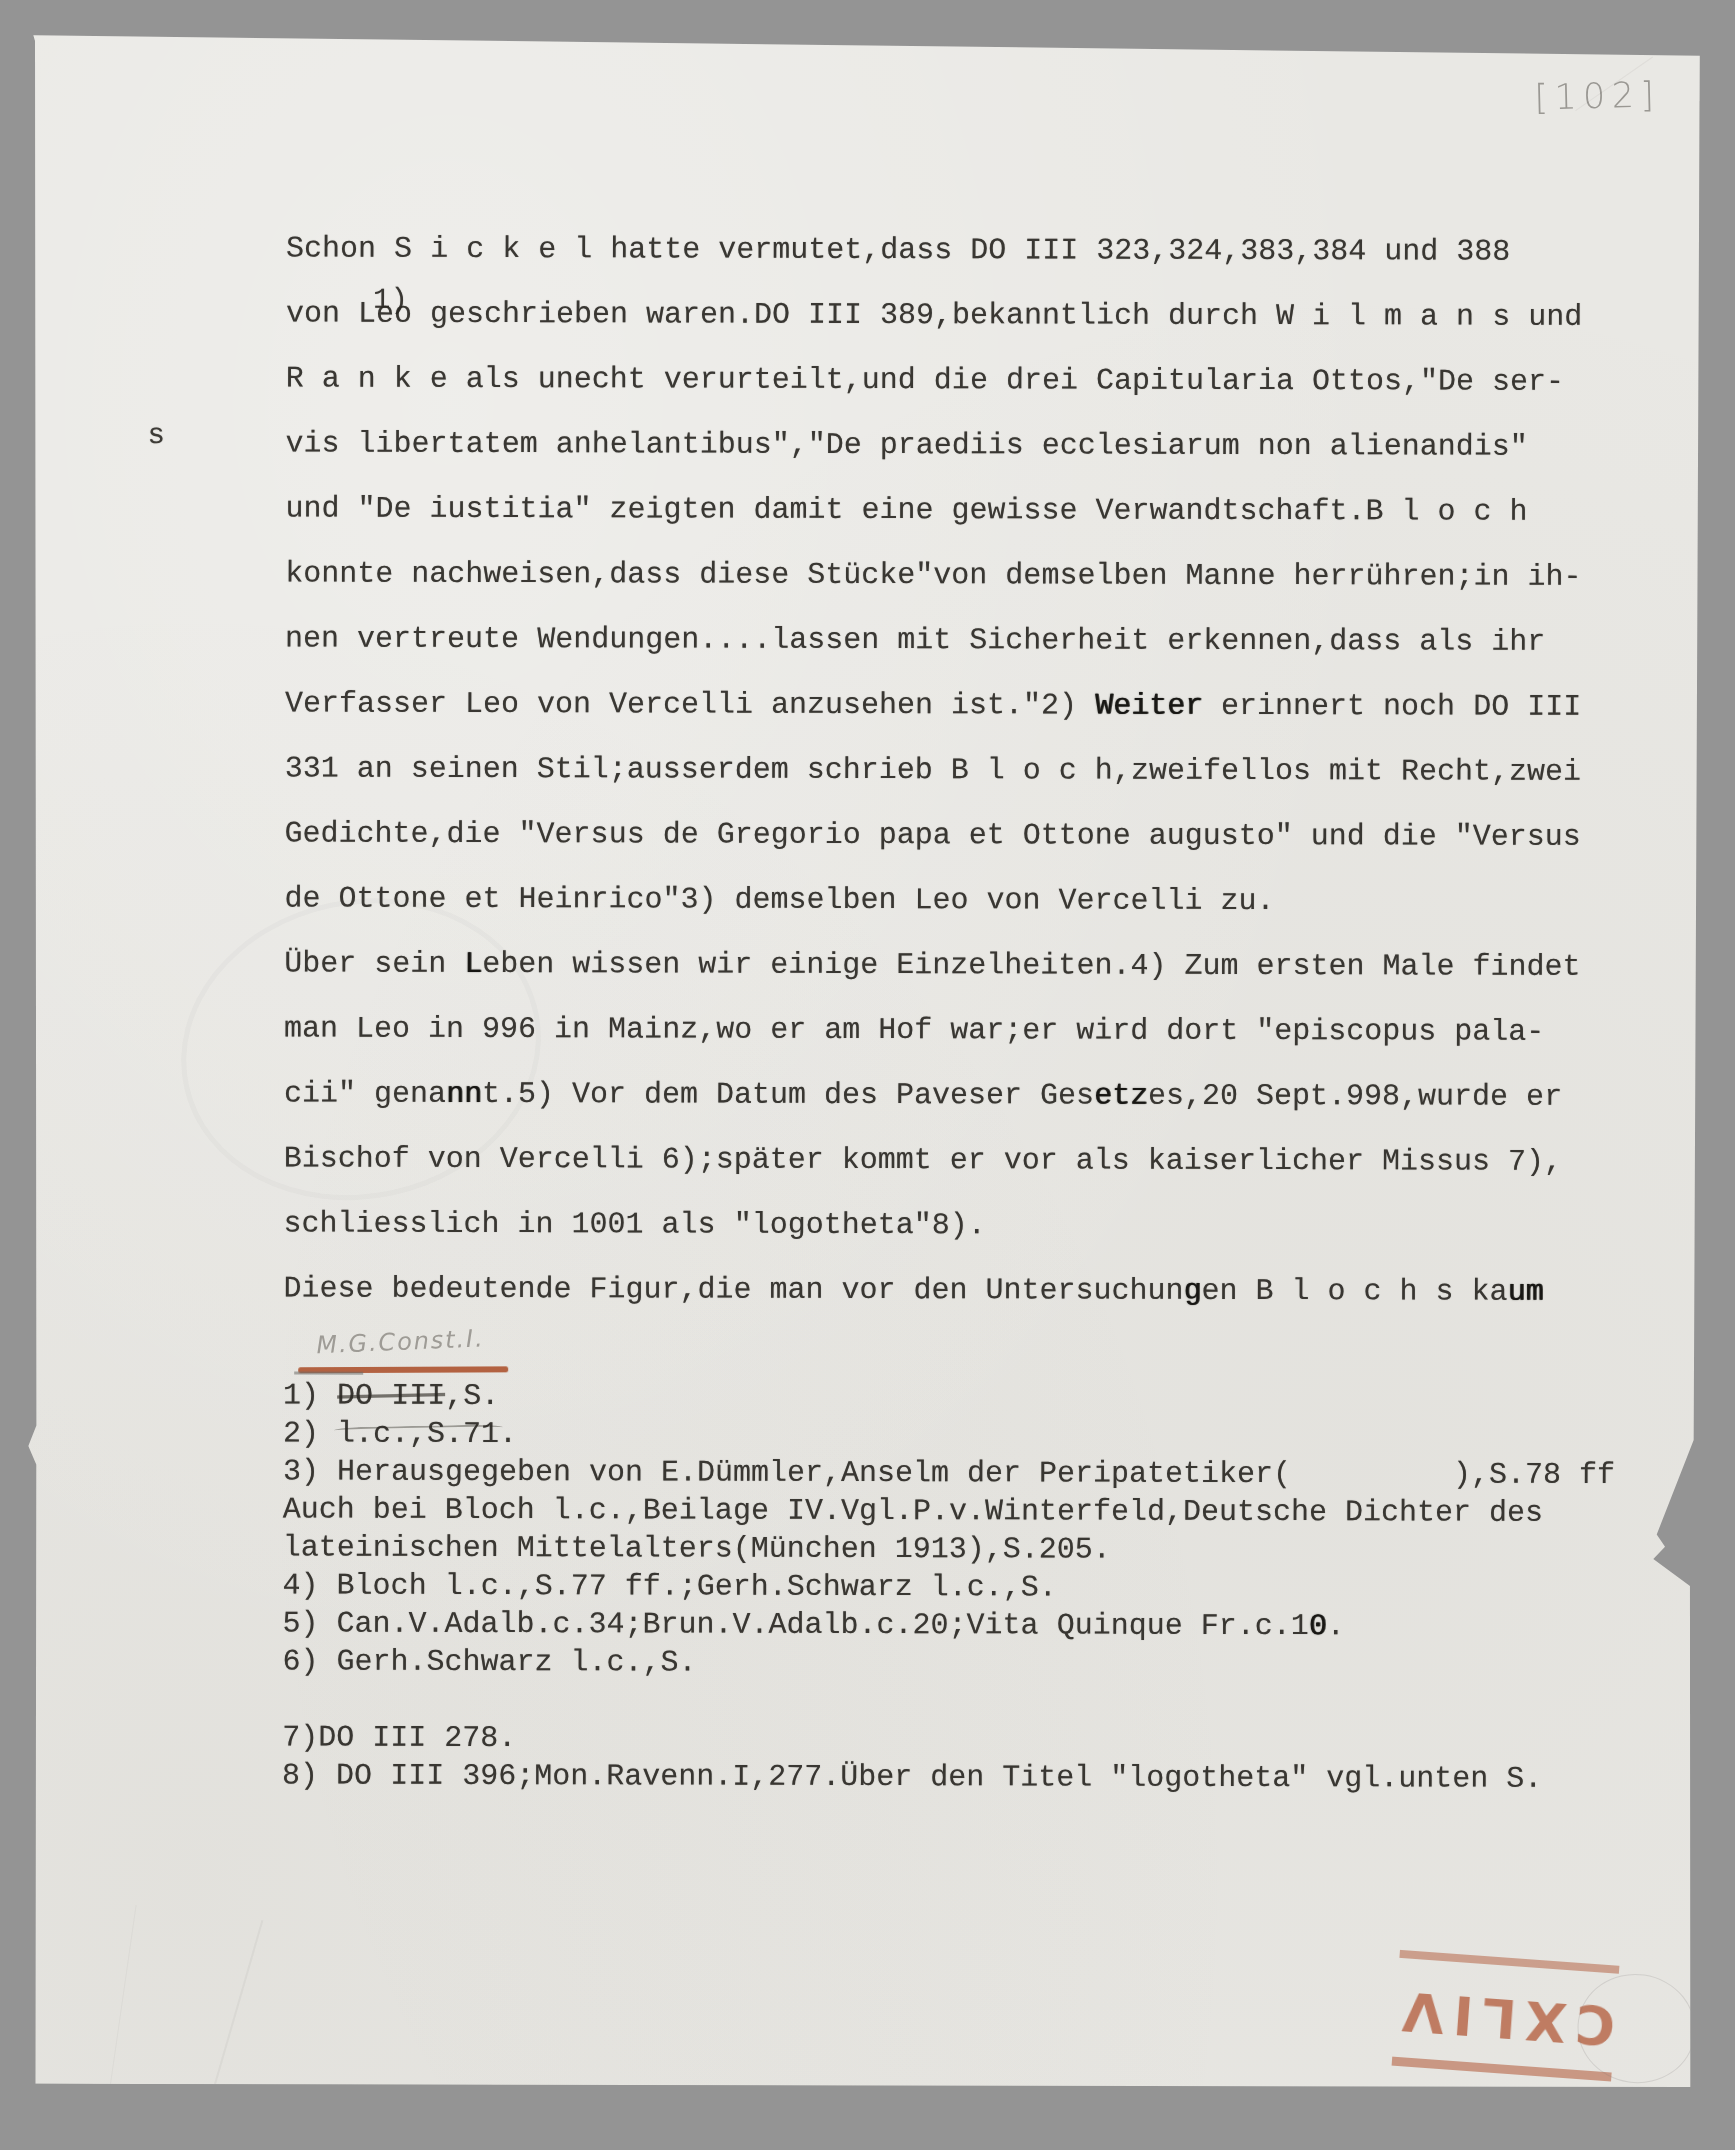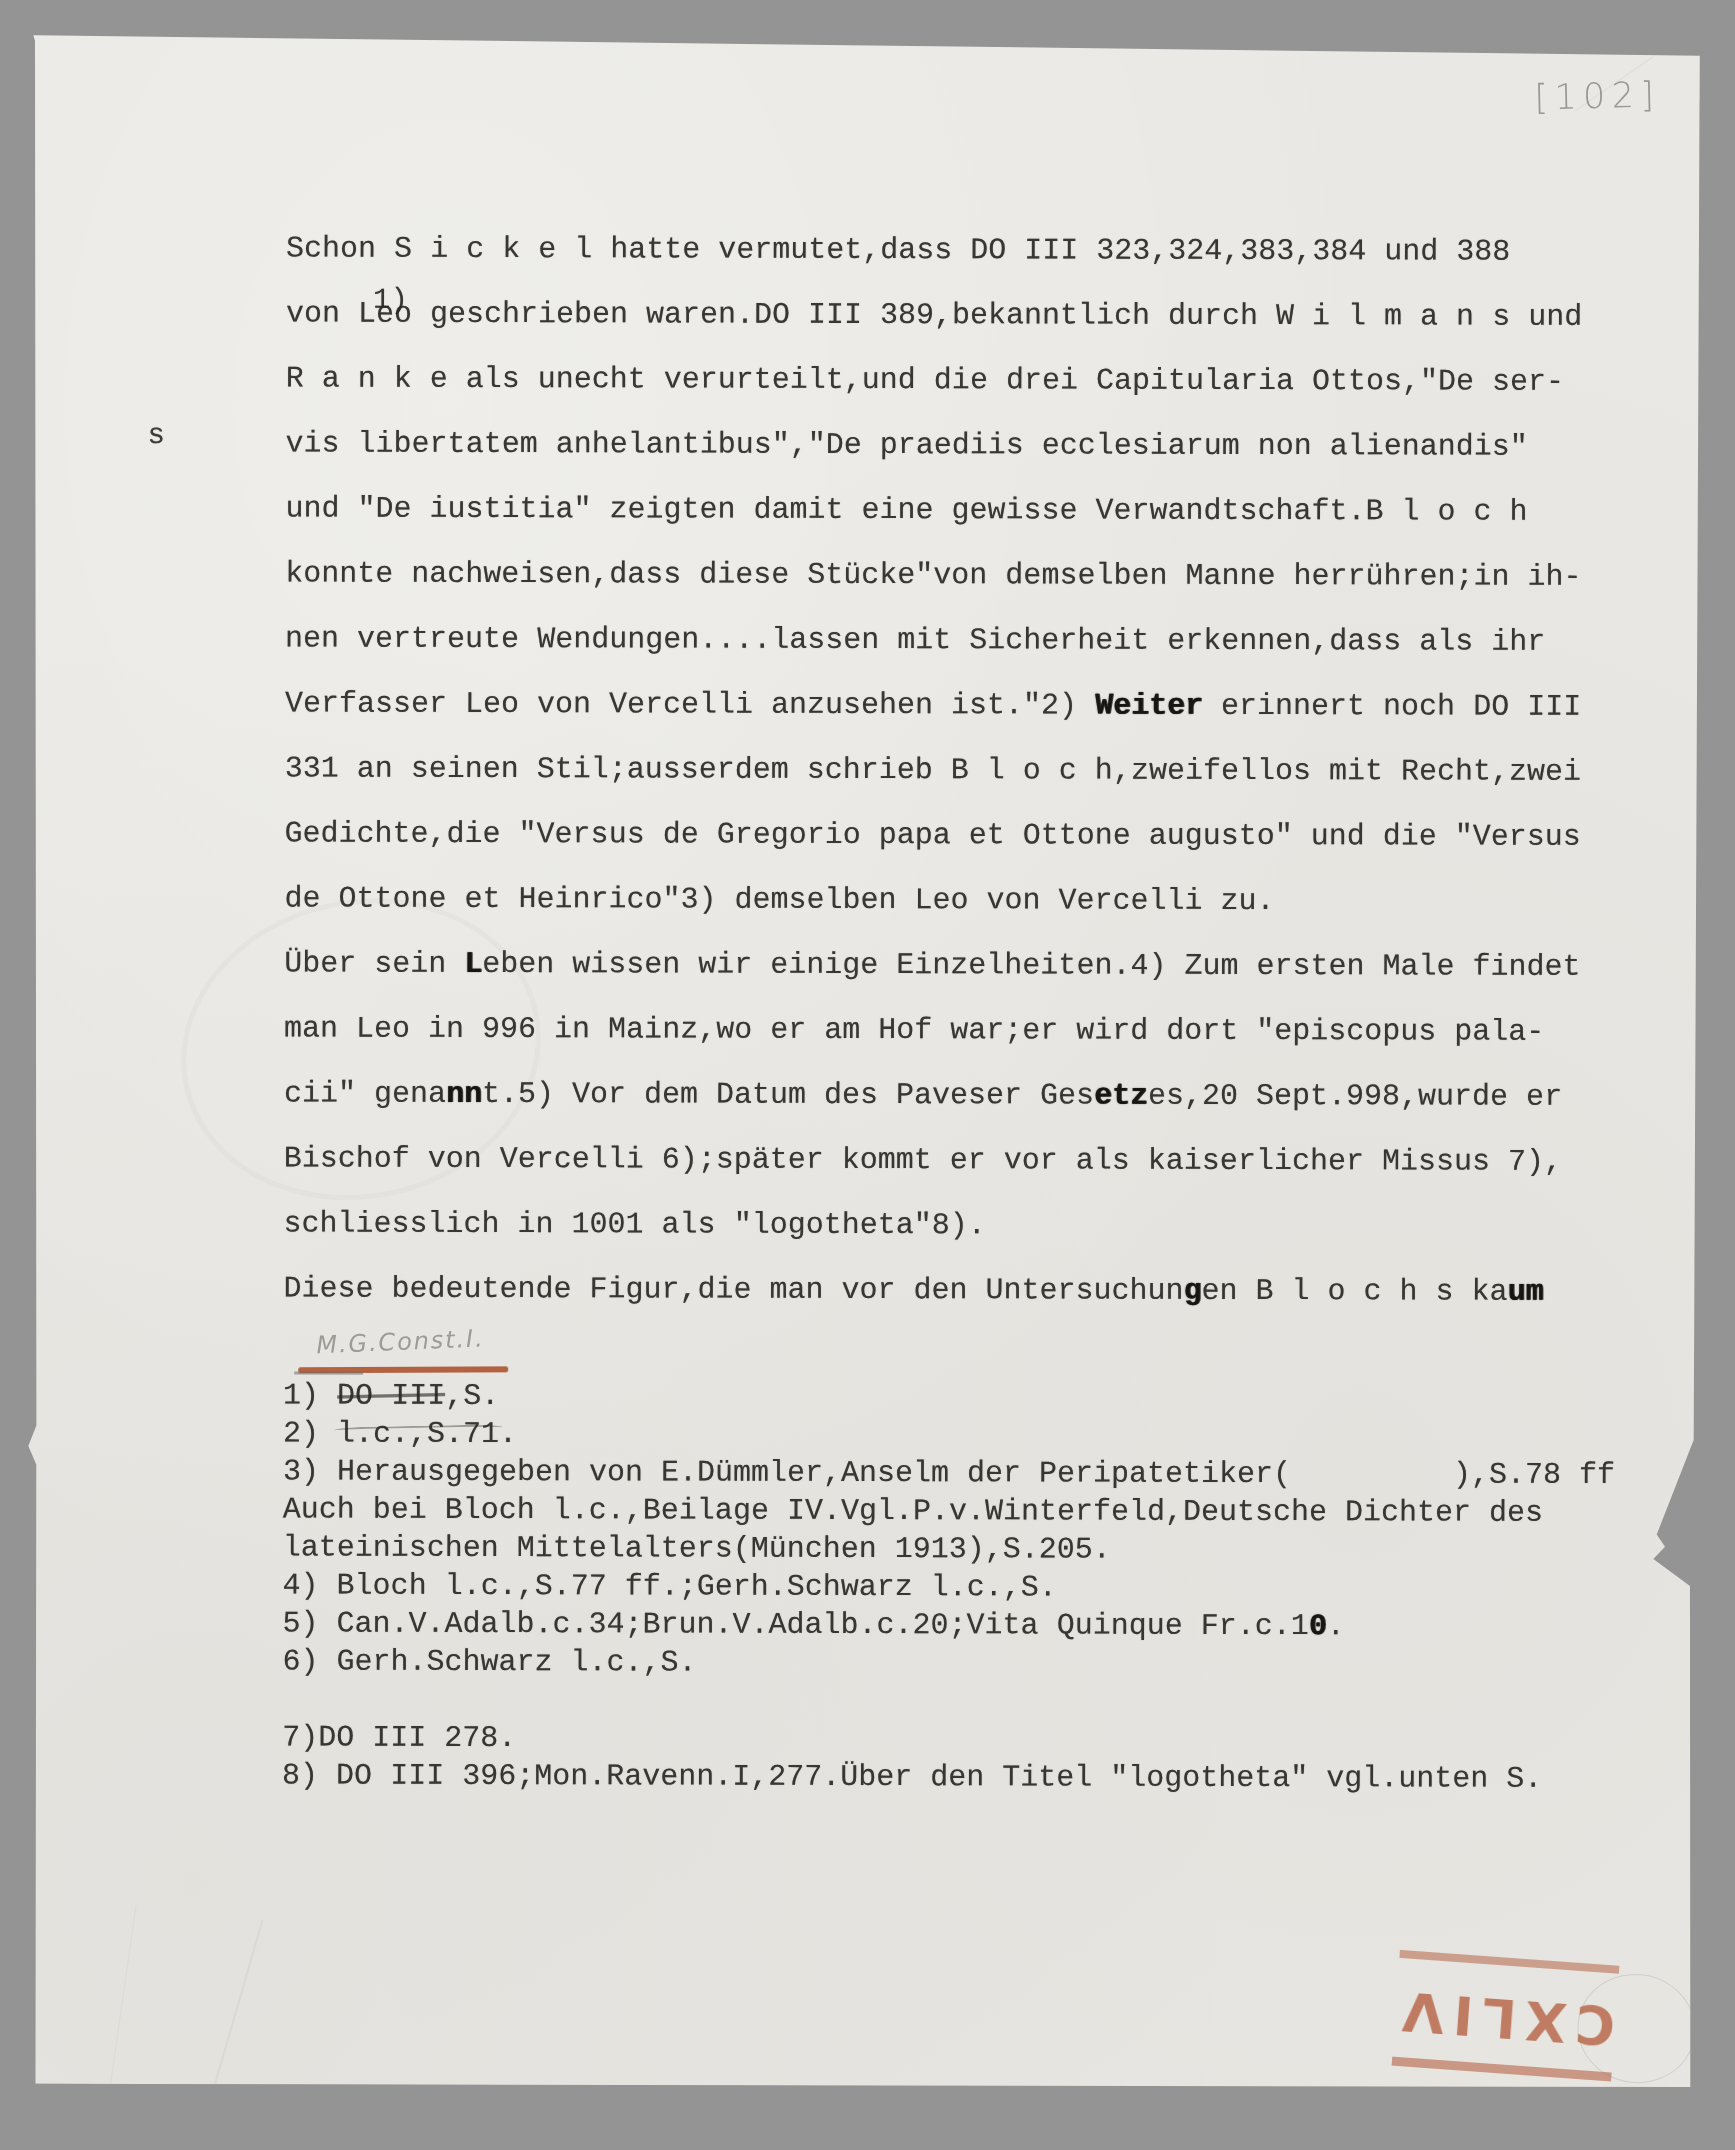--- a/index.html
+++ b/index.html
@@ -24,21 +24,21 @@
       0.02% 68.8%, 0.5% 67.8%, 0.2% 0.4%);
     transform:rotate(0.15deg);
   }
   
   .typeblock { position:absolute; white-space:pre; color:rgba(42,40,35,0.85);
     text-shadow:0 0 0.8px rgba(42,40,35,0.5); }
   #body-lines { left:255px; top:183px; width:1444px; font-size:30px; }
   #body-lines .tline { height:65px; line-height:65px; }
   #footnote-lines { left:255px; top:1343px; width:1444px; font-size:30px; }
   #footnote-lines .tline { height:38px; line-height:38px; }
-  .over { font-weight:bold; color:rgba(22,21,18,0.95);
+  .over { font-weight:normal; color:rgba(22,21,18,0.95);
     text-shadow:1px 0 0 rgba(22,21,18,0.75), 0 0 1.6px rgba(22,21,18,0.55);margin-top:24px; }
   .struck { position:relative;
     background-image:linear-gradient(178.5deg, transparent 44%, rgba(95,92,86,0.85) 47%,
       rgba(95,92,86,0.85) 53%, transparent 56%); }
   
   .sup-ref { position:absolute; left:342px; top:250px; font-size:29px;
     color:rgba(42,40,35,0.85); text-shadow:0 0 0.8px rgba(42,40,35,0.5); }
   .insert-s { position:absolute; left:117px; top:386px; font-size:29px;
     color:rgba(42,40,35,0.8); text-shadow:0 0 0.9px rgba(60,58,54,0.6); }
   

